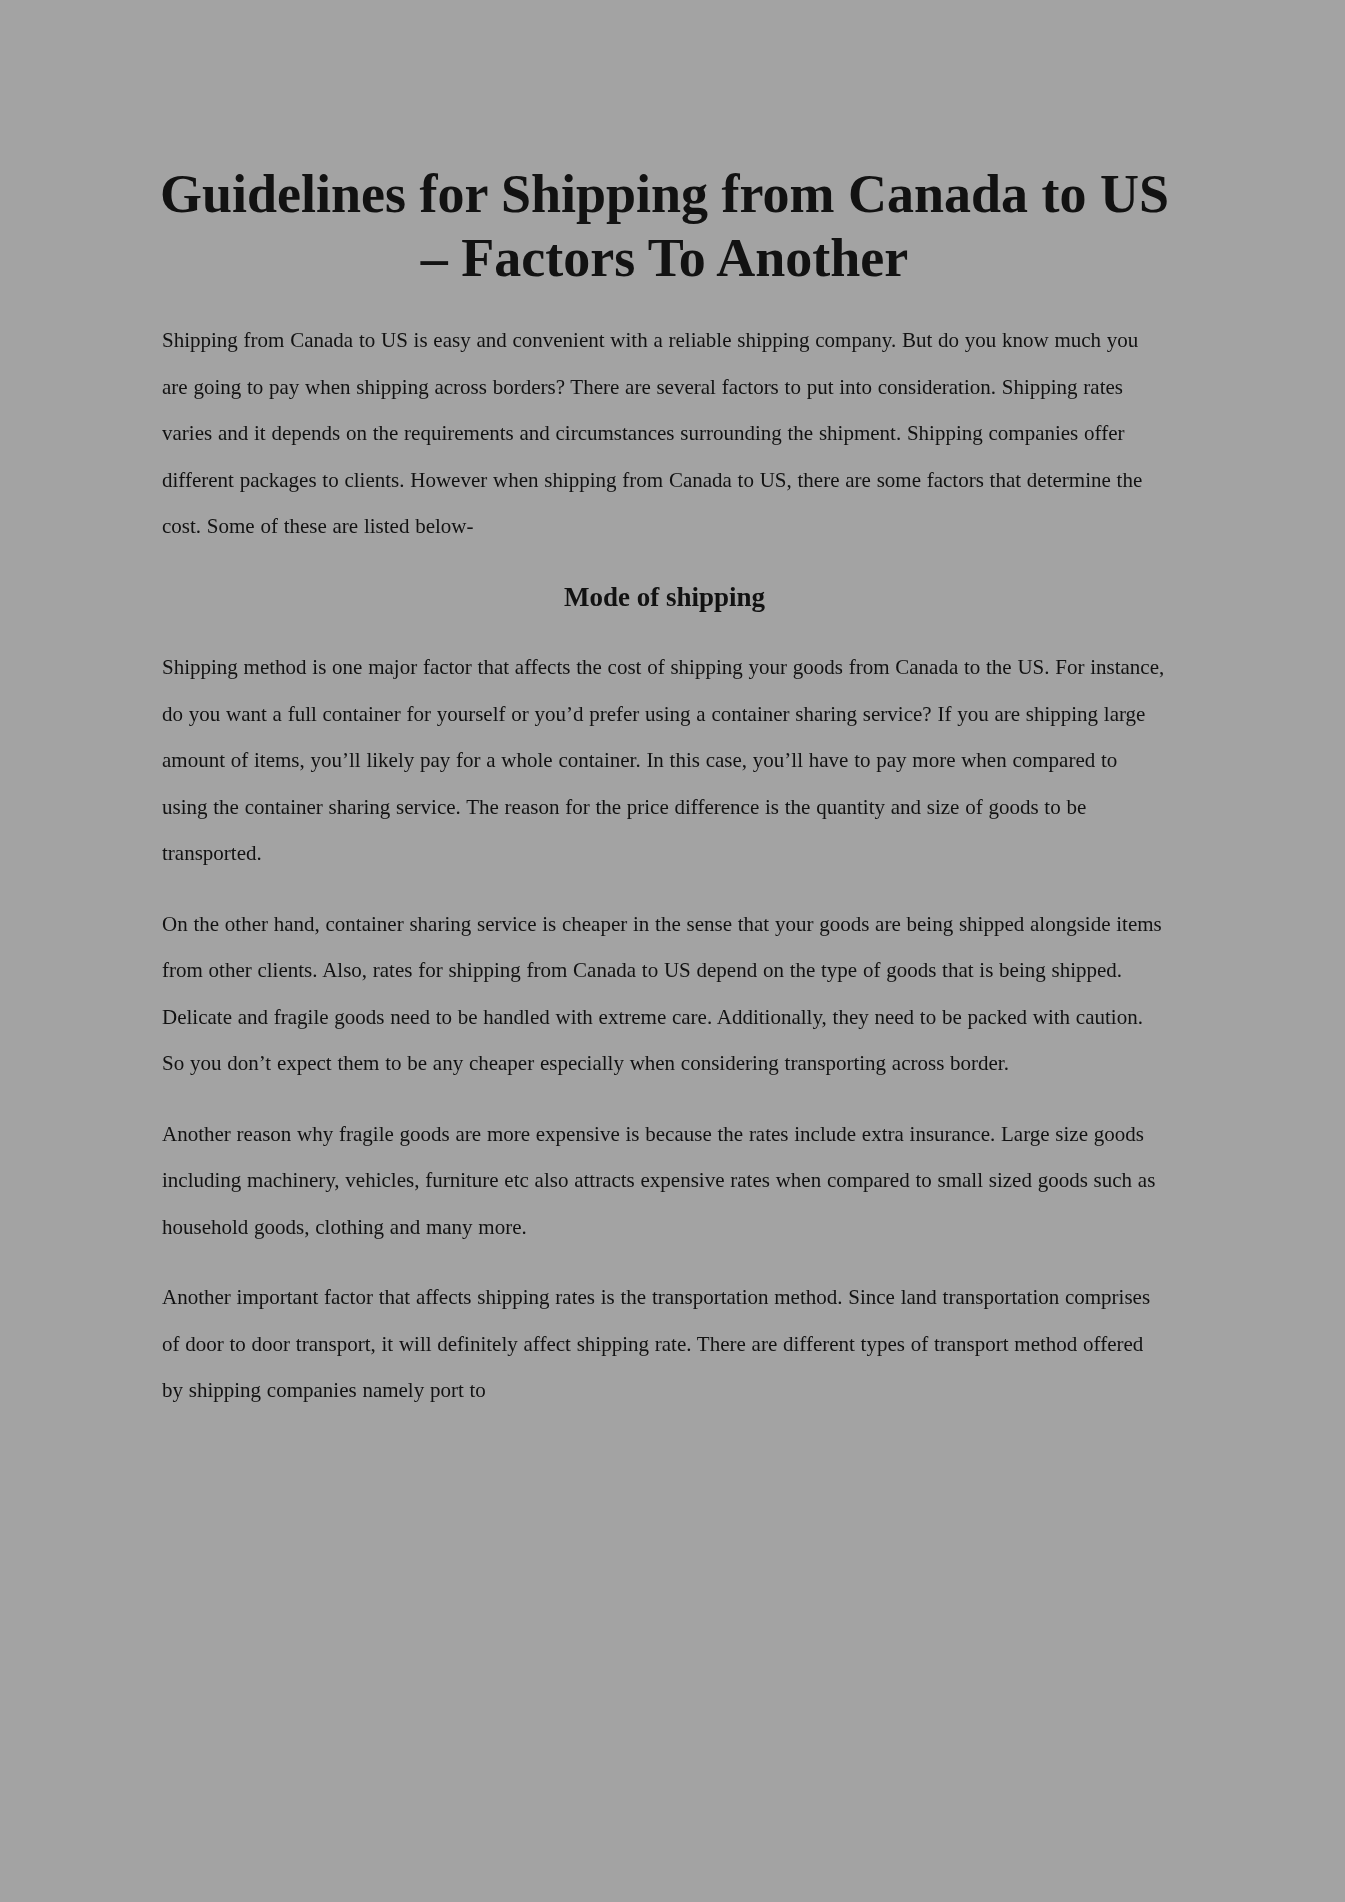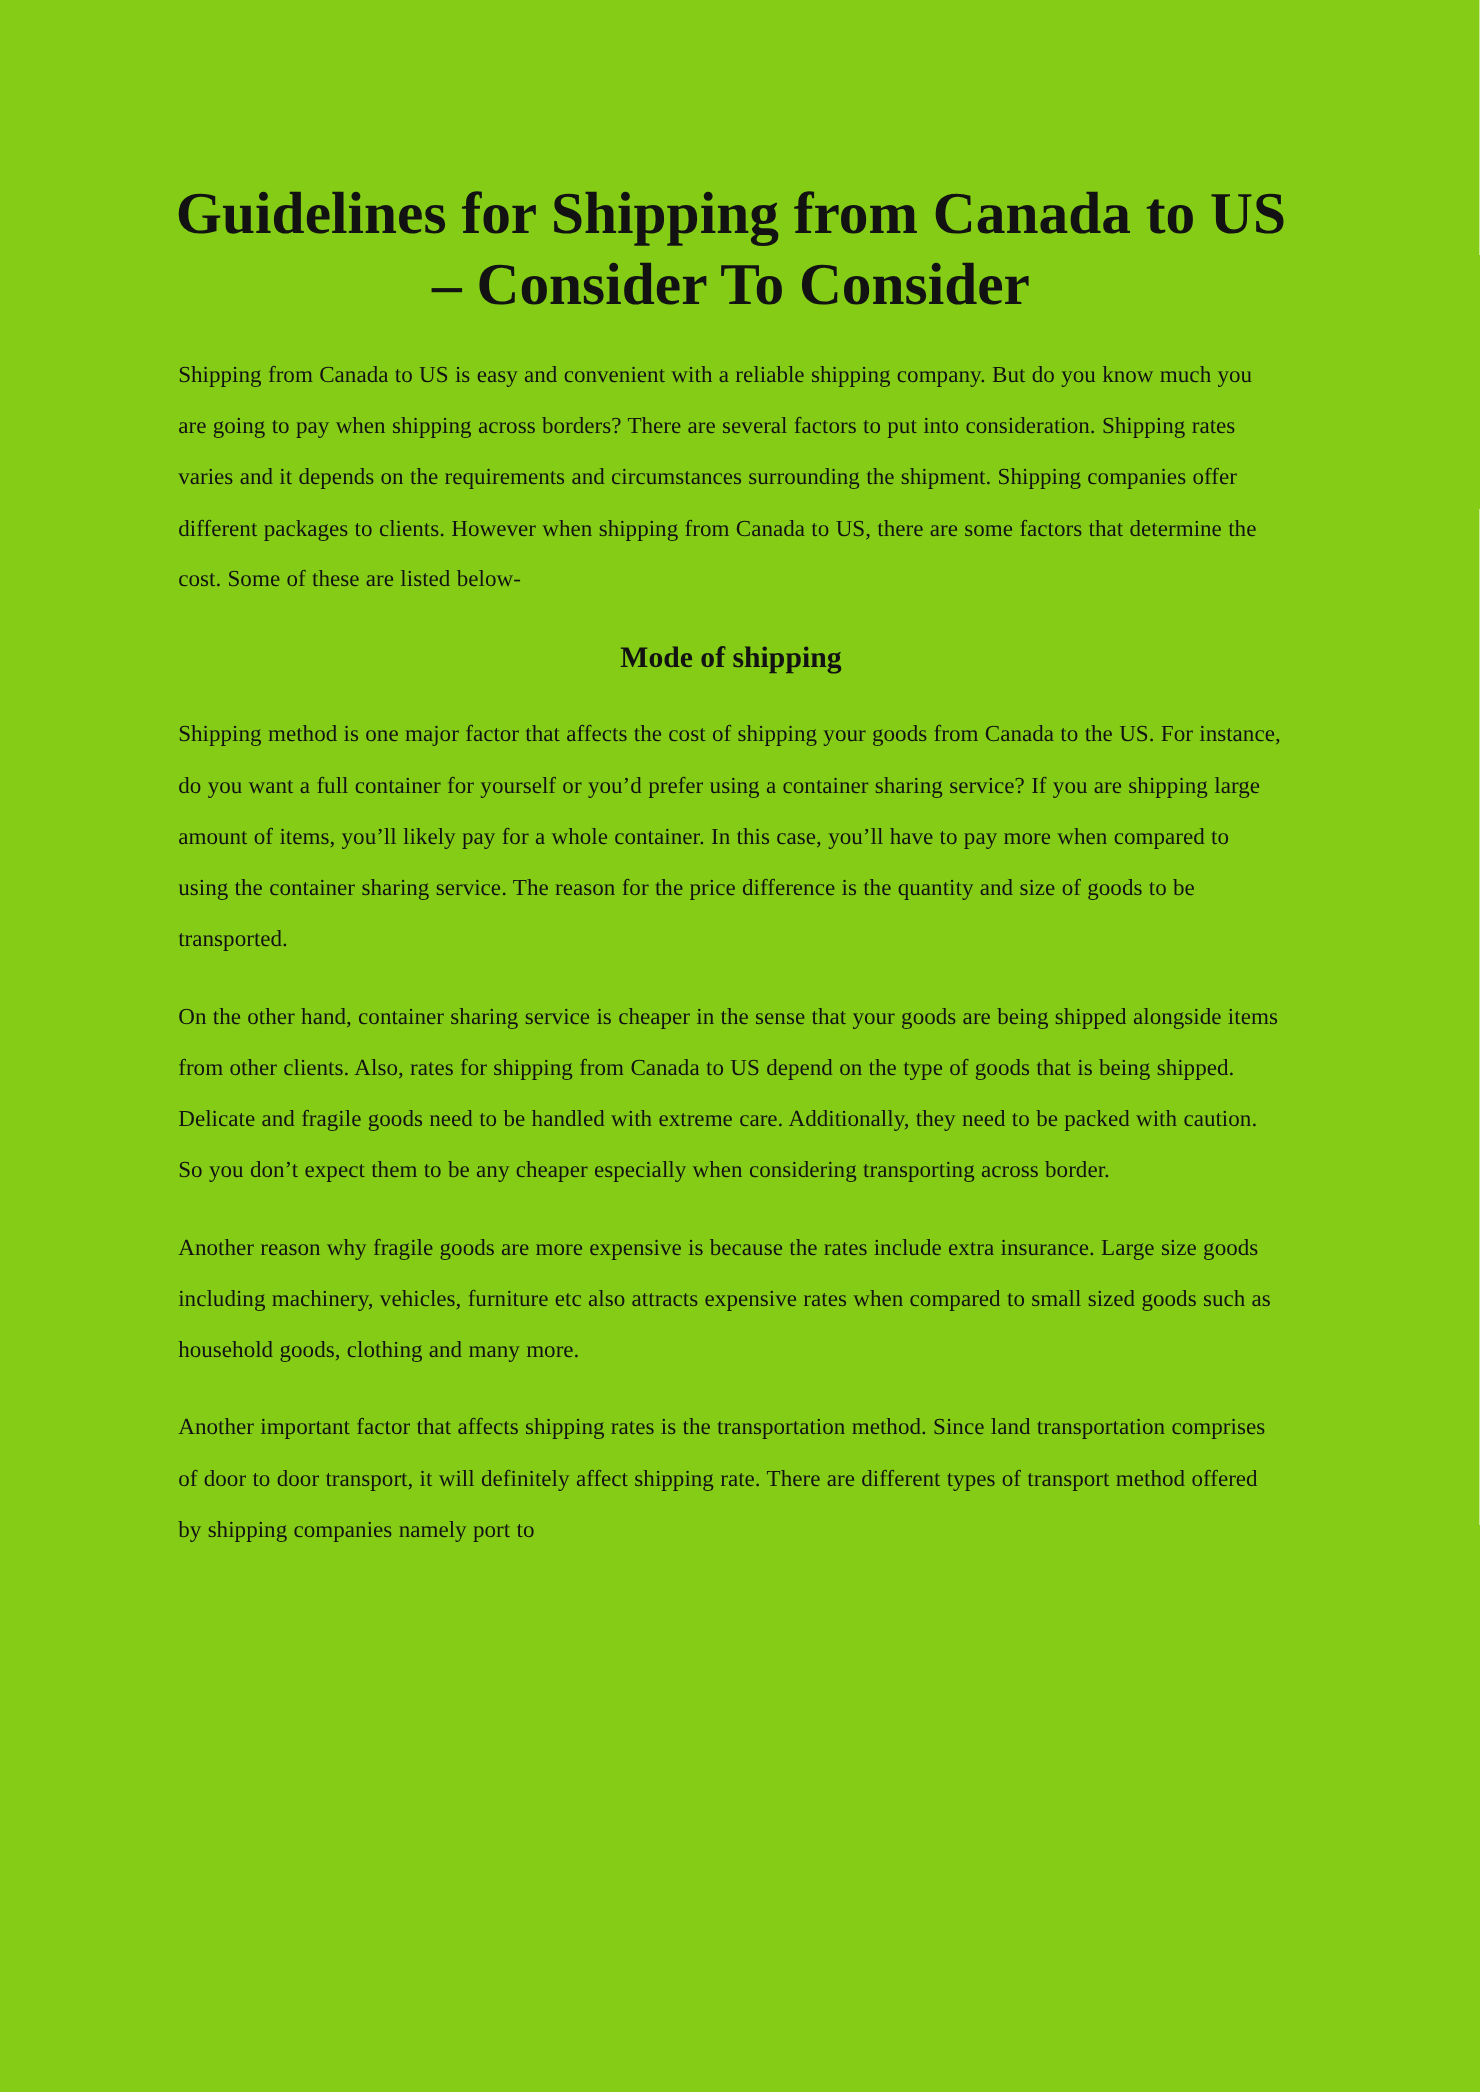--- a/index.html
+++ b/index.html
@@ -6,21 +6,21 @@
     html, body {
       margin: 0;
       padding: 0;
       background: #ffffff;
     }
     .page {
       position: relative;
       width: 1345px;
       height: 1902px;
       margin: 0 auto;
-      background: #84cc16;
+      background: #a3a3a3;
       color: #121212;
       font-family: "Liberation Serif", "DejaVu Serif", serif;
       padding: 162px 178px 0 162px;
       overflow: hidden;
     }
     .doc-title {
       font-size: 54px;
       font-weight: bold;
       line-height: 64px;
       text-align: center;
@@ -43,21 +43,21 @@
       text-align: center;
     }
   </style>
 </head>
 <body>
 
 <div class="page">
 
   <h1 class="doc-title">
     <span class="title-line">Guidelines for Shipping from Canada to US</span>
-    <span class="title-line">– Consider To Consider</span>
+    <span class="title-line">– Factors To Another</span>
   </h1>
 
   <p class="para">Shipping from Canada to US is easy and convenient with a reliable shipping company. But do you know much you are going to pay when shipping across borders? There are several factors to put into consideration. Shipping rates varies and it depends on the requirements and circumstances surrounding the shipment. Shipping companies offer different packages to clients. However when shipping from Canada to US, there are some factors that determine the cost. Some of these are listed below-</p>
 
   <h2 class="section-heading">Mode of shipping</h2>
 
   <p class="para">Shipping method is one major factor that affects the cost of shipping your goods from Canada to the US. For instance, do you want a full container for yourself or you’d prefer using a container sharing service? If you are shipping large amount of items, you’ll likely pay for a whole container. In this case, you’ll have to pay more when compared to using the container sharing service. The reason for the price difference is the quantity and size of goods to be transported.</p>
 
   <p class="para">On the other hand, container sharing service is cheaper in the sense that your goods are being shipped alongside items from other clients. Also, rates for shipping from Canada to US depend on the type of goods that is being shipped. Delicate and fragile goods need to be handled with extreme care. Additionally, they need to be packed with caution. So you don’t expect them to be any cheaper especially when considering transporting across border.</p>
 

